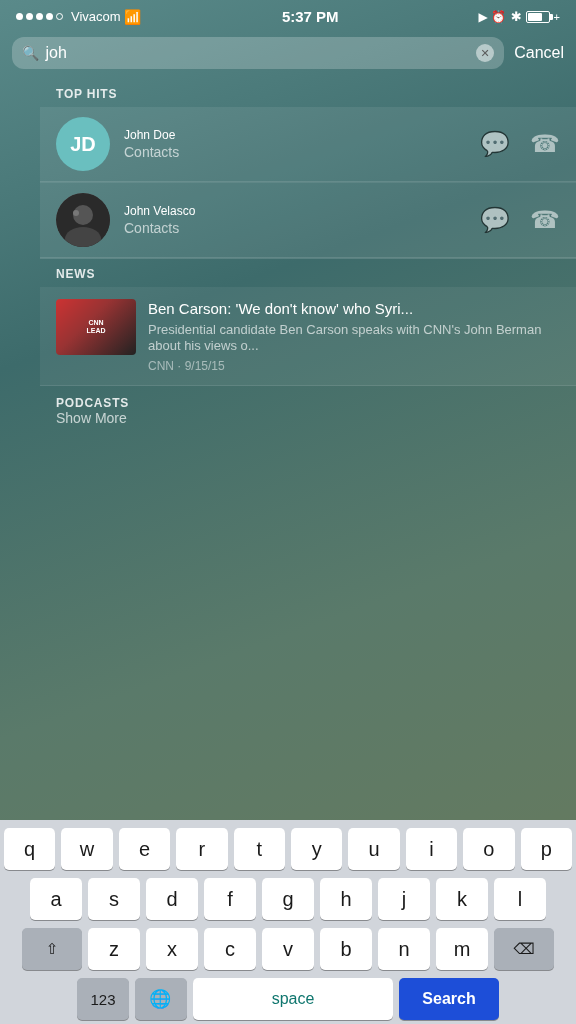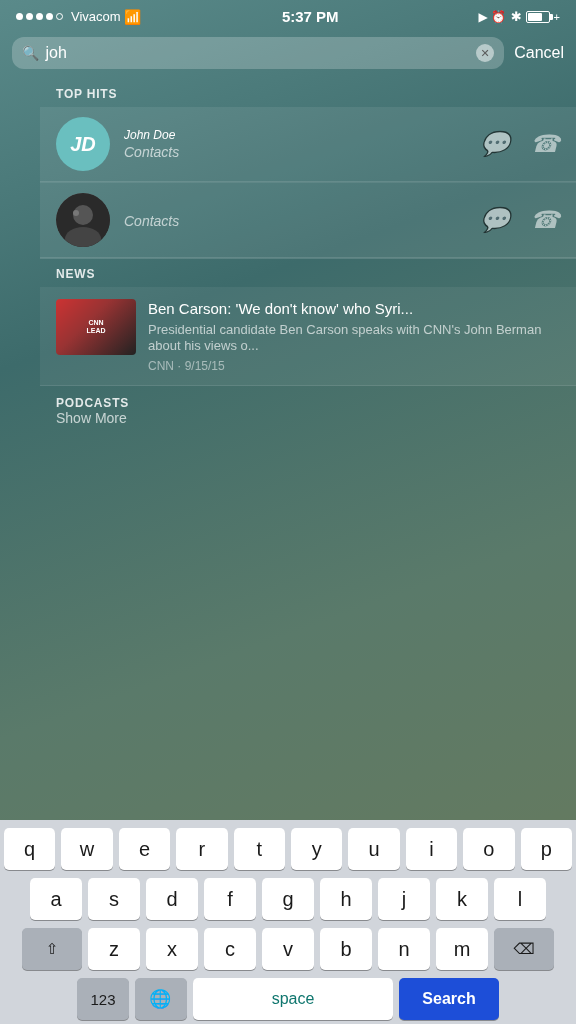--- a/index.html
+++ b/index.html
@@ -115,21 +115,20 @@
 
     
     .contact-row {
       display: flex;
       align-items: center;
       padding: 10px 16px;
       background: rgba(255,255,255,0.08);
       border-bottom: 1px solid rgba(255,255,255,0.12);
       gap: 14px;
       cursor: pointer;
-      font-style: italic;
     }
     .contact-row:last-of-type { border-bottom: none; }
 
     .avatar {
       width: 54px; height: 54px;
       border-radius: 50%;
       flex-shrink: 0;
       display: flex; align-items: center; justify-content: center;
       font-size: 20px; font-weight: 600; color: white;
     }
@@ -345,20 +344,21 @@
       <div class="avatar-img-inner">
         <svg width="54" height="54" viewBox="0 0 54 54">
           <circle cx="27" cy="27" r="27" fill="#2a2a2a"></circle>
           <circle cx="27" cy="22" r="10" fill="#555"></circle>
           <ellipse cx="27" cy="46" rx="18" ry="12" fill="#444"></ellipse>
           <circle cx="20" cy="20" r="3" fill="#777"></circle>
         </svg>
       </div>
     </div>
     <div class="contact-info">
+      <div class="contact-name">John Velasco</div>
       <div class="contact-sub">Contacts</div>
     </div>
     <div class="contact-actions">
       <span class="action-icon">💬</span>
       <span class="action-icon">☎</span>
     </div>
   </div>
 
   <div class="section-divider"></div>
 

